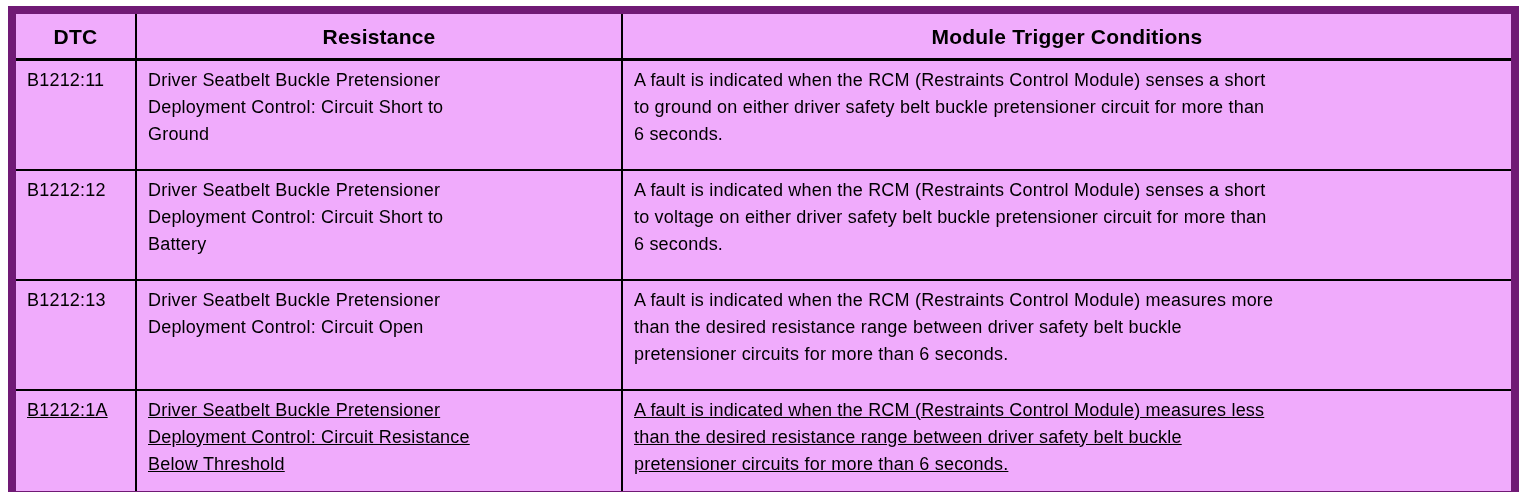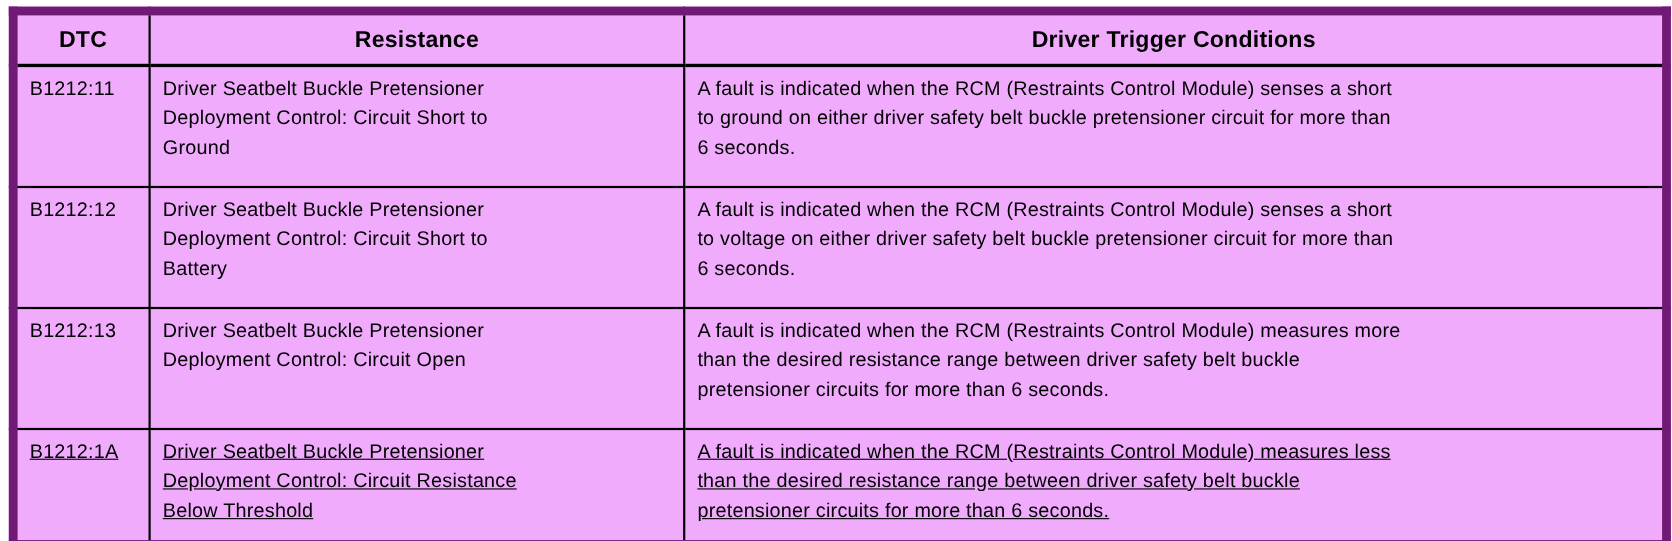--- a/index.html
+++ b/index.html
@@ -66,21 +66,21 @@
   <table class="dtc-table">
     <colgroup>
       <col class="col-dtc">
       <col class="col-desc">
       <col class="col-fault">
     </colgroup>
     <thead>
       <tr>
         <th>DTC</th>
         <th>Resistance</th>
-        <th>Driver Trigger Conditions</th>
+        <th>Module Trigger Conditions</th>
       </tr>
     </thead>
     <tbody>
       <tr class="body-row">
         <td class="cell-dtc">B1212:11</td>
         <td class="cell-desc">Driver Seatbelt Buckle Pretensioner
 Deployment Control: Circuit Short to
 Ground</td>
         <td class="cell-fault">A fault is indicated when the RCM (Restraints Control Module) senses a short
 to ground on either driver safety belt buckle pretensioner circuit for more than

